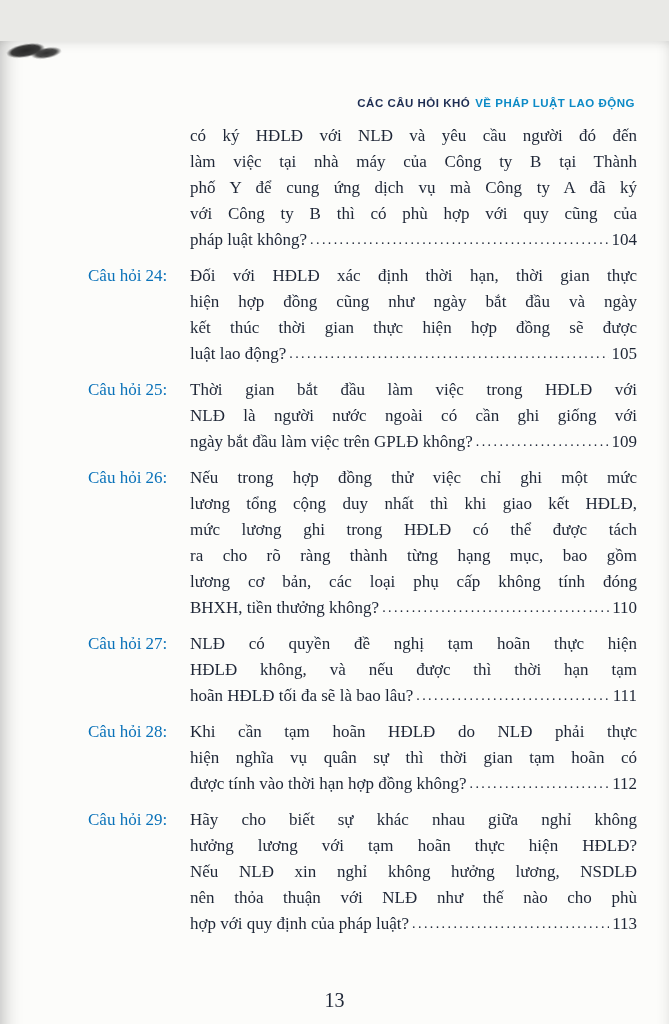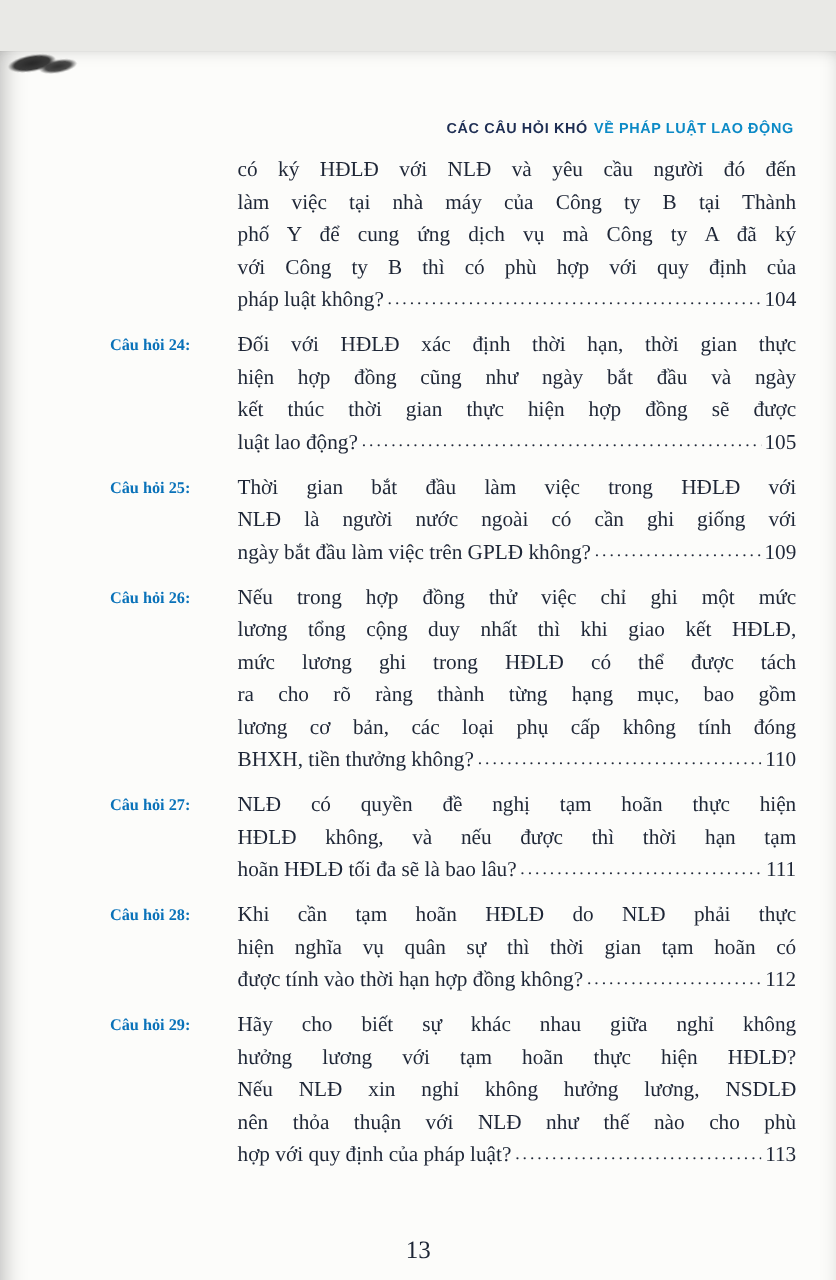--- a/index.html
+++ b/index.html
@@ -56,22 +56,22 @@
     width: 549px;
   }
   .entry {
     display: flex;
     align-items: flex-start;
     margin-bottom: 10px;
   }
   .label {
     flex: 0 0 102px;
     width: 102px;
-    font-size: 13px;
-    font-weight: bold;
+    font-size: 17px;
+    font-weight: normal;
     line-height: 26px;
     color: var(--accent-blue, #0a72b9);
   }
   .body {
     flex: 1 1 auto;
     min-width: 0;
     font-size: 17px;
     line-height: 26px;
   }
   .line {
@@ -124,21 +124,21 @@
     <span class="h-dark">CÁC CÂU HỎI KHÓ</span><span class="h-blue">VỀ PHÁP LUẬT LAO ĐỘNG</span>
   </div>
 
   <div class="toc" id="toc-entries">
       <div class="entry">
         <div class="label"></div>
         <div class="body">
           <div class="line">có ký HĐLĐ với NLĐ và yêu cầu người đó đến</div>
           <div class="line">làm việc tại nhà máy của Công ty B tại Thành</div>
           <div class="line">phố Y để cung ứng dịch vụ mà Công ty A đã ký</div>
-          <div class="line">với Công ty B thì có phù hợp với quy định của</div>
+          <div class="line">với Công ty B thì có phù hợp với quy cũng của</div>
           <div class="lastline">
             <span class="tail">pháp luật không?</span>
             <span class="dots"></span>
             <span class="pagenum">104</span>
           </div>
         </div>
       </div>
       <div class="entry">
         <div class="label">Câu hỏi 24:</div>
         <div class="body">

